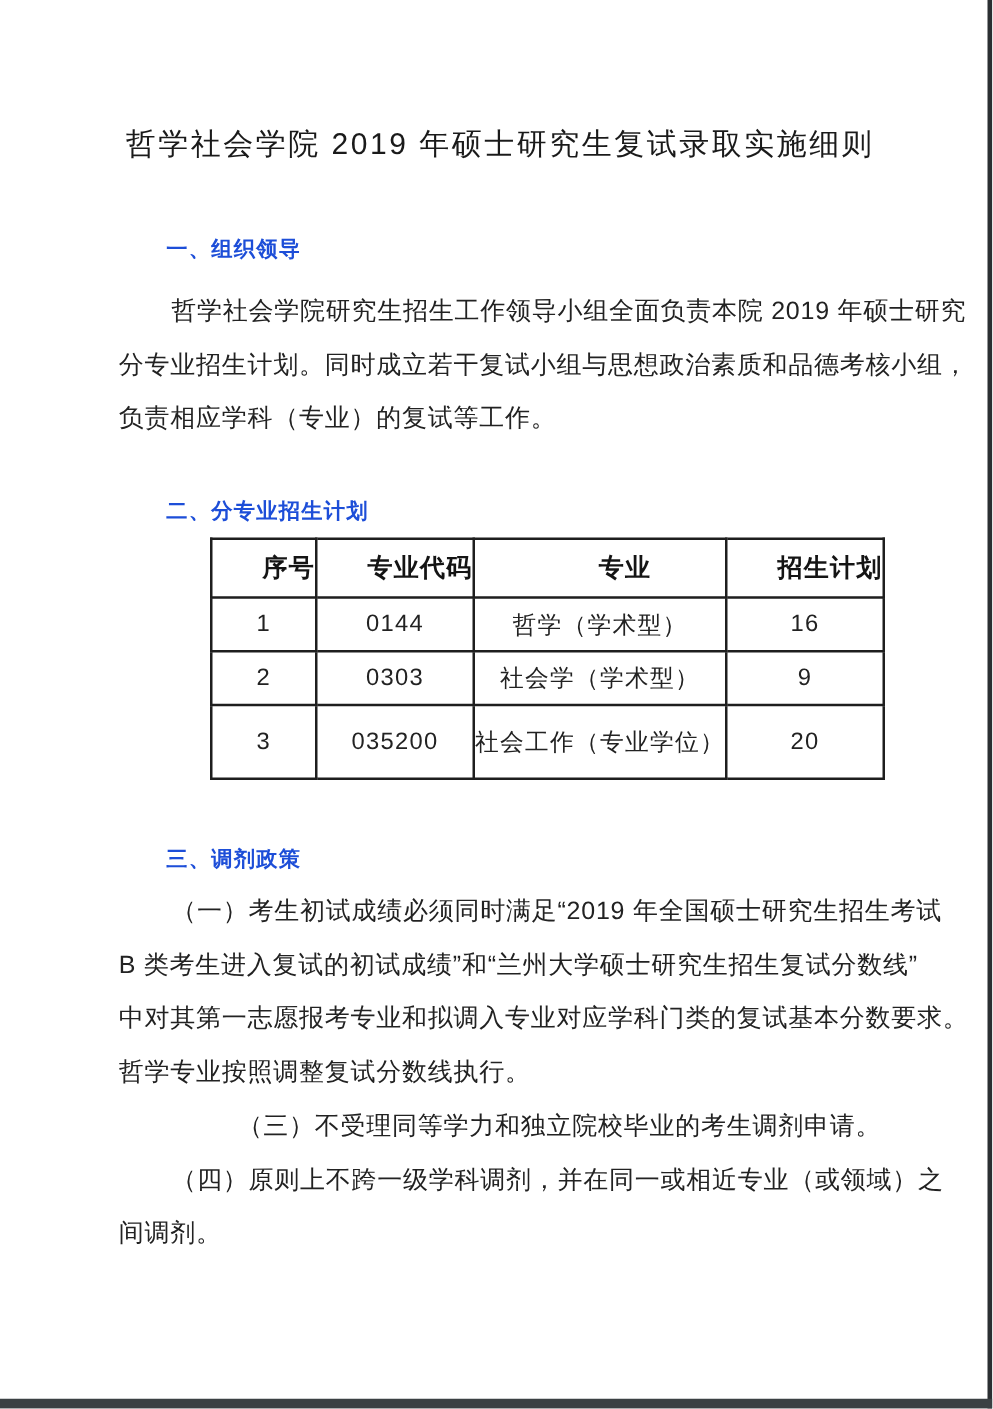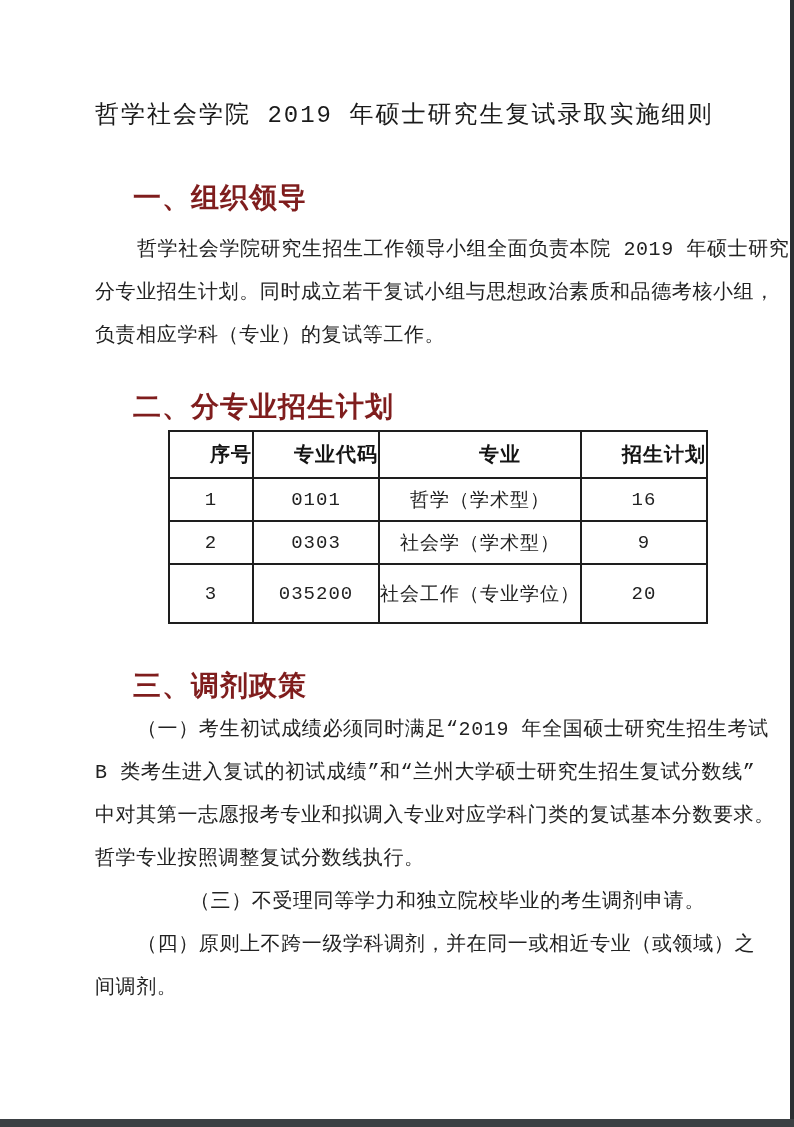--- a/index.html
+++ b/index.html
@@ -6,21 +6,21 @@
     margin: 0;
     padding: 0;
     background: #ffffff;
   }
   .page {
     position: relative;
     width: 794px;
     height: 1127px;
     background: #ffffff;
     overflow: hidden;
-    font-family: Liberation Mono, monospace;
+    font-family: Liberation Sans, sans-serif;
     color: #1c1c1c;
   }
   
   .edge-right {
     position: absolute;
     top: 0;
     right: 0;
     width: 4px;
     height: 1127px;
     background: #2b2f32;
@@ -44,24 +44,24 @@
     line-height: 40px;
     font-size: 24px;
     letter-spacing: 2px;
     text-align: center;
     white-space: nowrap;
     color: #1a1a1a;
   }
   .sec-heading {
     line-height: 28px;
     padding-left: 38px;
-    font-size: 28px;
+    font-size: 17px;
     font-weight: bold;
     letter-spacing: 1px;
-    color: #7f1d1d;
+    color: #1d4ed8;
     white-space: nowrap;
   }
   .h-1 { margin-top: 50px; }
   .h-2 { margin-top: 38px; }
   .h-3 { margin-top: 50px; }
   .para { font-size: 20px; letter-spacing: 0.6px; }
   .p-1 { margin-top: 14px; }
   .p-body { margin-top: 6px; }
   .line {
     height: 43px;
@@ -133,21 +133,21 @@
       </colgroup>
       <tbody>
           <tr class="row-head">
         <th>序号</th>
         <th>专业代码</th>
         <th>专业</th>
         <th>招生计划</th>
       </tr>
       <tr class="row-1">
         <td>1</td>
-        <td>0101</td>
+        <td>0144</td>
         <td>哲学（学术型）</td>
         <td>16</td>
       </tr>
       <tr class="row-2">
         <td>2</td>
         <td>0303</td>
         <td>社会学（学术型）</td>
         <td>9</td>
       </tr>
       <tr class="row-3">

